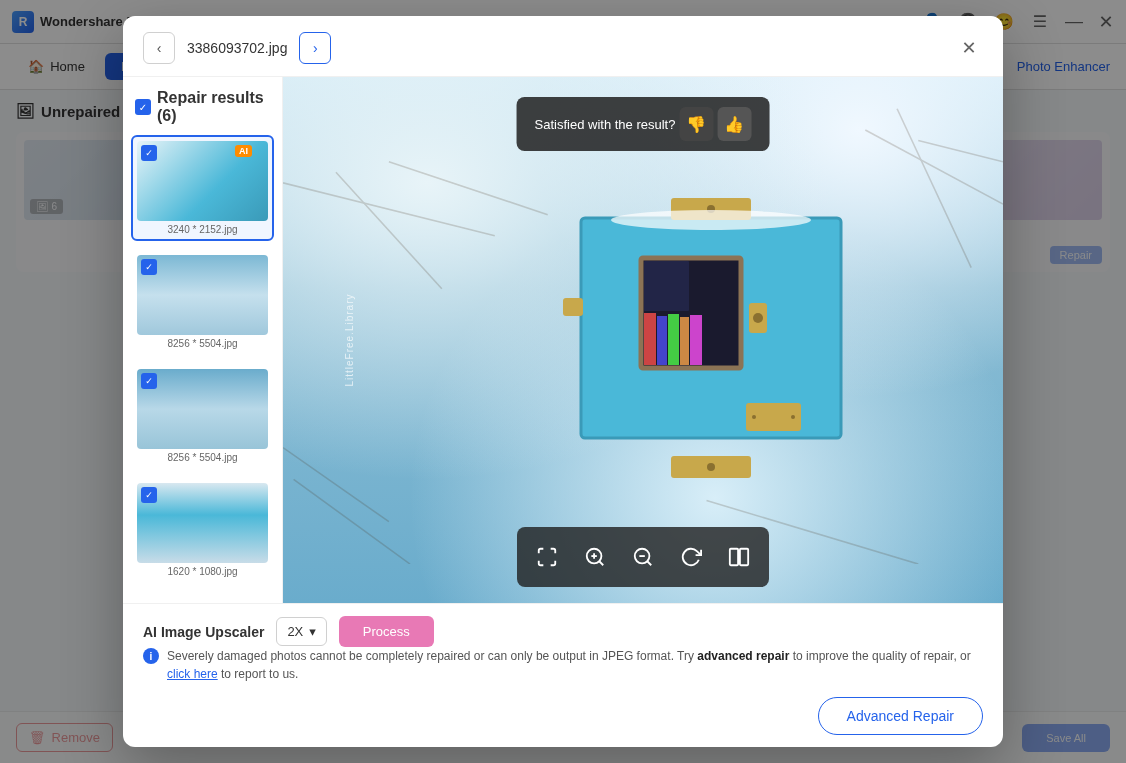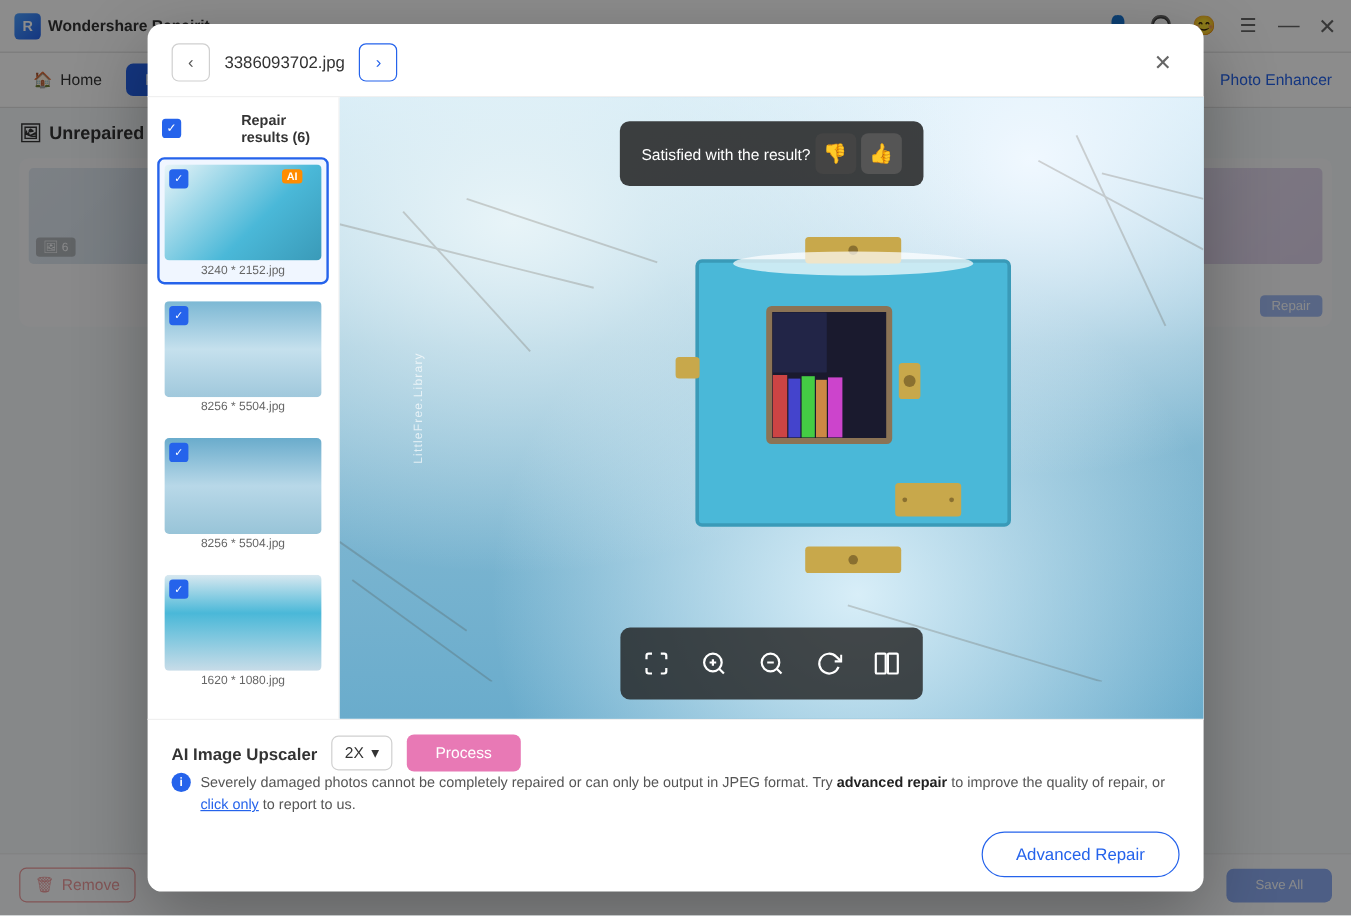--- a/index.html
+++ b/index.html
@@ -294,24 +294,23 @@
       background: #2563eb;
       border-radius: 3px;
       display: flex;
       align-items: center;
       justify-content: center;
       color: white;
       font-size: 10px;
       flex-shrink: 0;
     }
     .repair-results-label {
-      font-size: 12px;
+      font-size: 16px;
       font-weight: 600;
       color: #333;
-      margin-left: 44px;
     }
 
     .thumbnail-item {
       margin-bottom: 8px;
       padding: 4px;
       border-radius: 6px;
       cursor: pointer;
       position: relative;
     }
     .thumbnail-item.selected {
@@ -877,21 +876,21 @@
             <span>▾</span>
           </div>
           <button class="process-btn">
             <span>Process</span>
           </button>
         </div>
 
         <div class="info-row">
           <div class="info-icon">i</div>
           <div class="info-text">
-            <span>Severely damaged photos cannot be completely repaired or can only be output in JPEG format. Try </span><strong>advanced repair</strong><span> to improve the quality of repair, or </span><a>click only</a><span> to report to us.</span>
+            <span>Severely damaged photos cannot be completely repaired or can only be output in JPEG format. Try </span><strong>advanced repair</strong><span> to improve the quality of repair, or </span><a>click here</a><span> to report to us.</span>
           </div>
         </div>
 
         <div class="modal-actions">
           <button class="advanced-repair-btn">
             <span>Advanced Repair</span>
           </button>
         </div>
       </div>
 

